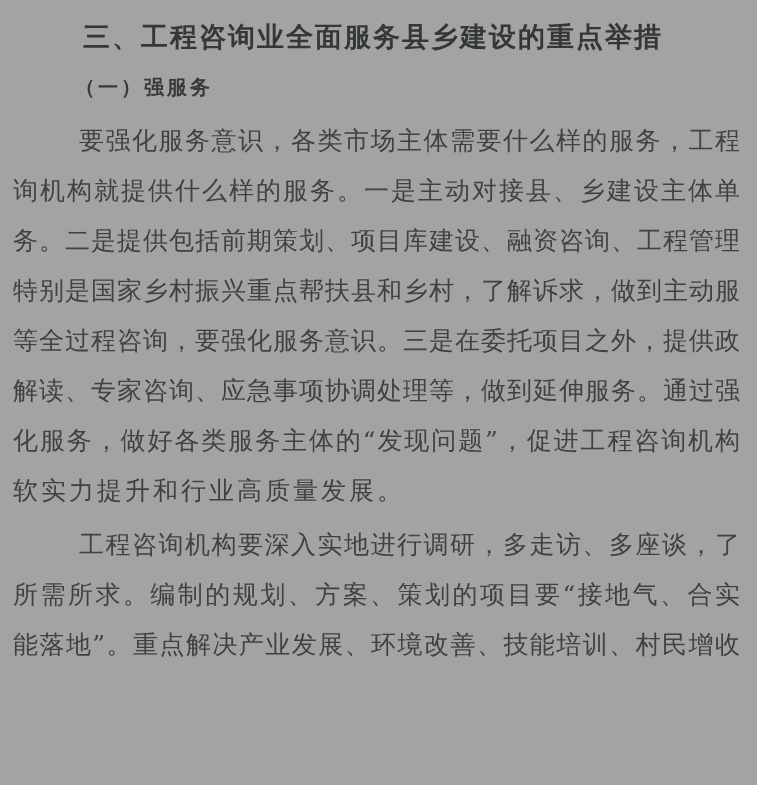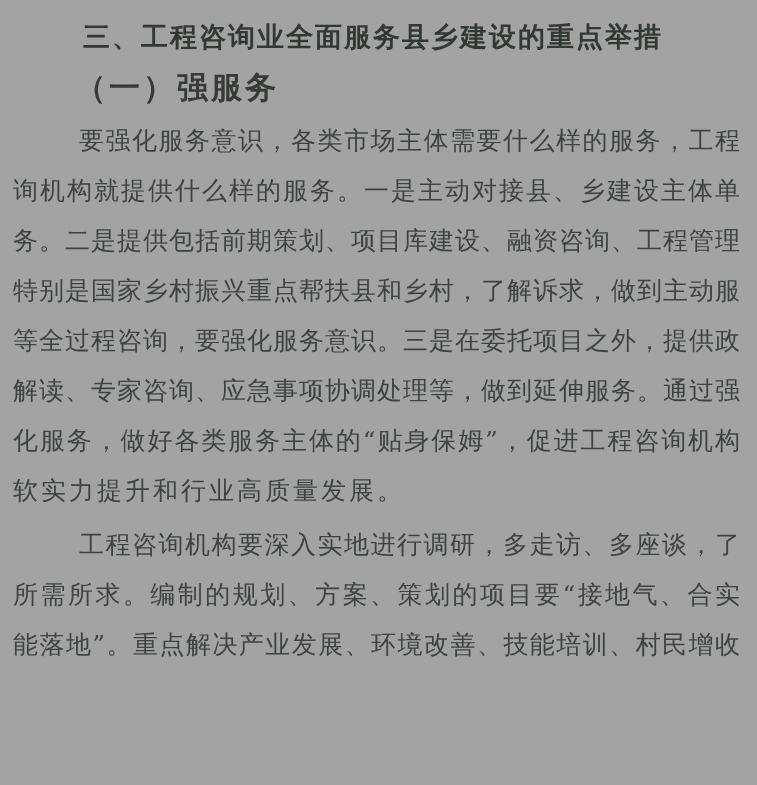--- a/index.html
+++ b/index.html
@@ -27,21 +27,21 @@
     color: #343835;
     text-indent: 70px;
     letter-spacing: 2px;
     white-space: nowrap;
     overflow: hidden;
     font-family: "DejaVu Sans", "Liberation Sans", sans-serif;
   }
   .section-heading {
     height: 50px;
     line-height: 50px;
-    font-size: 31px;
+    font-size: 20px;
     font-weight: bold;
     color: #373b38;
     text-indent: 62px;
     letter-spacing: 3px;
     white-space: nowrap;
     overflow: hidden;
   }
   .para {
     margin-top: 4px;
   }
@@ -74,21 +74,21 @@
 
   <div class="section-heading">（一）强服务</div>
 
   <div class="para">
     <div class="line first">要强化服务意识，各类市场主体需要什么样的服务，工程咨</div>
     <div class="line">询机构就提供什么样的服务。一是主动对接县、乡建设主体单位，</div>
     <div class="line">务。二是提供包括前期策划、项目库建设、融资咨询、工程管理</div>
     <div class="line">特别是国家乡村振兴重点帮扶县和乡村，了解诉求，做到主动服</div>
     <div class="line">等全过程咨询，要强化服务意识。三是在委托项目之外，提供政策</div>
     <div class="line">解读、专家咨询、应急事项协调处理等，做到延伸服务。通过强</div>
-    <div class="line">化服务，做好各类服务主体的“贴身保姆”，促进工程咨询机构</div>
+    <div class="line">化服务，做好各类服务主体的“发现问题”，促进工程咨询机构</div>
     <div class="line short">软实力提升和行业高质量发展。</div>
   </div>
 
 
   <div class="para">
     <div class="line first">工程咨询机构要深入实地进行调研，多走访、多座谈，了解</div>
     <div class="line">所需所求。编制的规划、方案、策划的项目要“接地气、合实际、</div>
     <div class="line">能落地”。重点解决产业发展、环境改善、技能培训、村民增收</div>
   </div>
 

